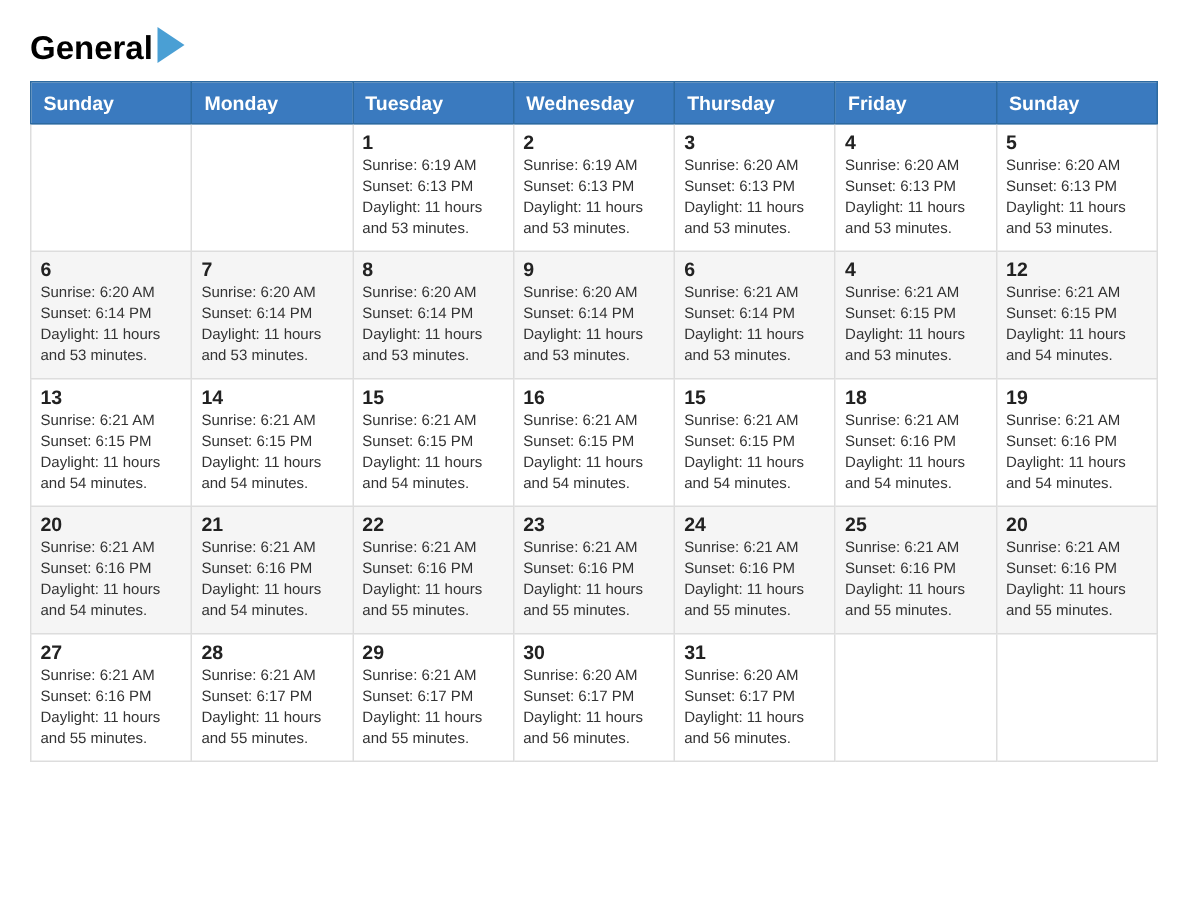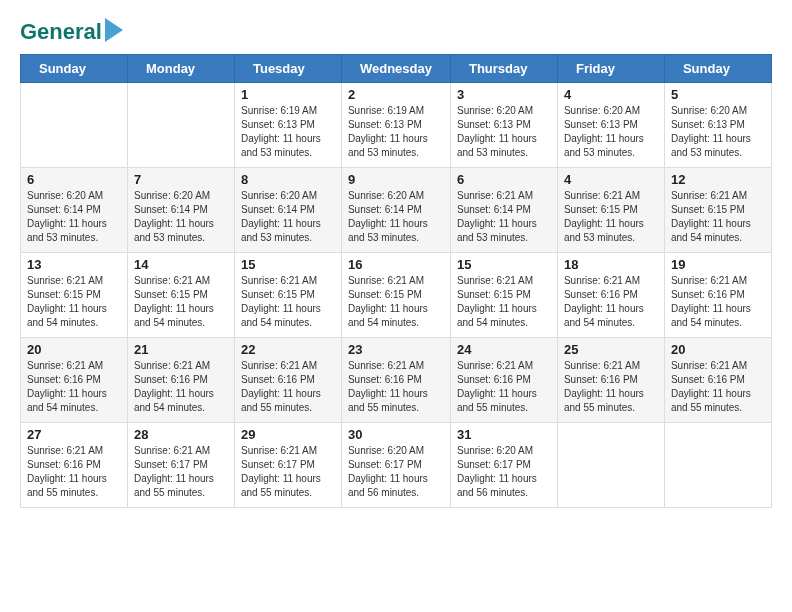--- a/index.html
+++ b/index.html
@@ -20,21 +20,21 @@
       display: flex;
       align-items: center;
     }
     .logo-text {
       font-size: 22px;
       font-weight: bold;
       color: #1a3a6b;
       line-height: 1.1;
     }
     .logo-text span {
-      color: #0f766e;
+      color: #000000;
     }
     .logo-arrow {
       width: 0;
       height: 0;
       border-top: 12px solid transparent;
       border-bottom: 12px solid transparent;
       border-left: 18px solid #4a9fd4;
       margin-left: 3px;
       margin-top: -4px;
     }
@@ -53,21 +53,21 @@
     .calendar {
       width: 100%;
       border-collapse: collapse;
       border: 1px solid #ccc;
     }
     .calendar th {
       background-color: #3a7abf;
       color: #fff;
       font-size: 13px;
       font-weight: bold;
-      padding: 6px 18px;
+      padding: 6px 8px;
       text-align: left;
       border: 1px solid #2d6aa0;
     }
     .calendar td {
       width: 107px;
       vertical-align: top;
       padding: 4px 6px;
       border: 1px solid #ddd;
       font-size: 10.5px;
       color: #222;

